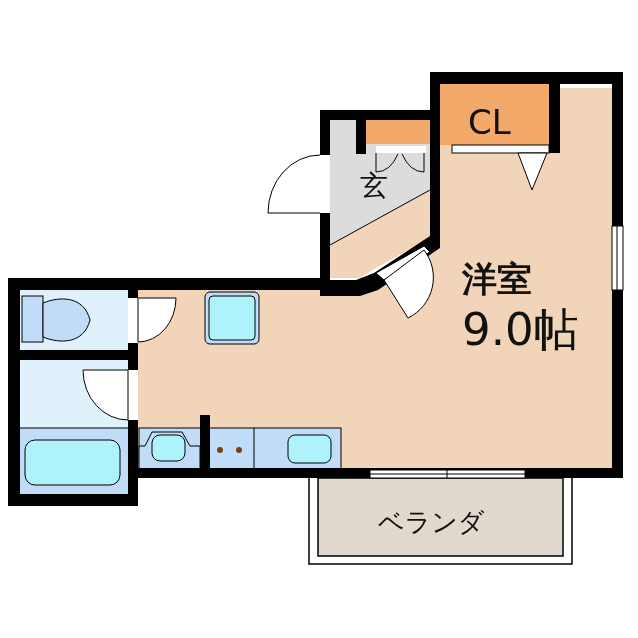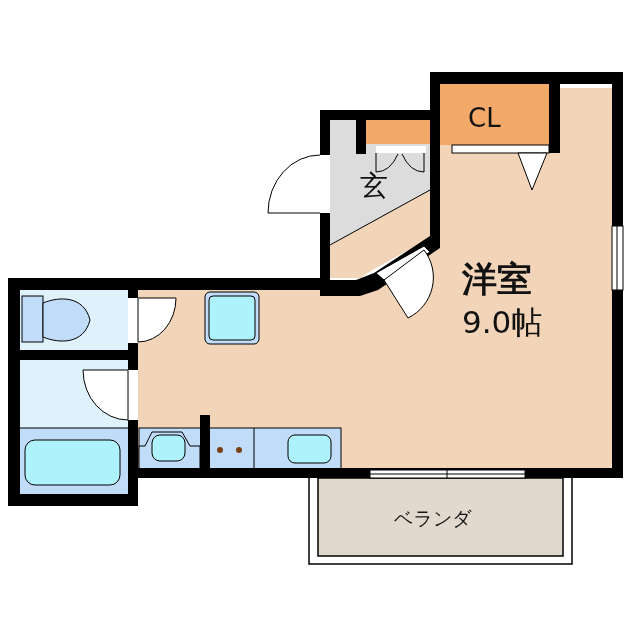--- a/index.html
+++ b/index.html
@@ -1,23 +1,23 @@
 <!DOCTYPE html>
 <html><head>
 <meta charset="utf-8">
 <style>
   html, body { margin: 0; padding: 0; background: #ffffff; }
   body { width: 638px; height: 638px; position: relative; overflow: hidden; font-family: "DejaVu Sans", "Liberation Sans", sans-serif; }
   #plan { position: absolute; left: 0; top: 0; width: 638px; height: 638px; }
   .label { position: absolute; color: #111; font-family: "DejaVu Sans", "Liberation Sans", sans-serif; white-space: nowrap; line-height: 1; }
   .room-name { left: 462px; top: 262px; font-size: 35px; font-weight: bold; }
-  .room-size { left: 462px; top: 307px; font-size: 31px; }
-  .cl { left: 468px; top: 105px; font-size: 26px; }
+  .room-size { left: 462px; top: 307px; font-size: 45px; }
+  .cl { left: 468px; top: 105px; font-size: 34px; }
   .genkan { left: 360px; top: 172px; font-size: 28px; }
-  .veranda { left: 378px; top: 509px; font-size: 19px; margin-left: 16px; }
+  .veranda { left: 378px; top: 509px; font-size: 26px; }
 </style>
 </head>
 <body>
 
 <svg id="plan" viewBox="0 0 638 638" xmlns="http://www.w3.org/2000/svg">
 
   <g>
     <rect x="309" y="470" width="263" height="94" fill="#ffffff" stroke="#000" stroke-width="1.5"></rect>
     <rect x="318" y="478" width="245" height="78" fill="#e1d8ce" stroke="#000" stroke-width="1.5"></rect>
   </g>

